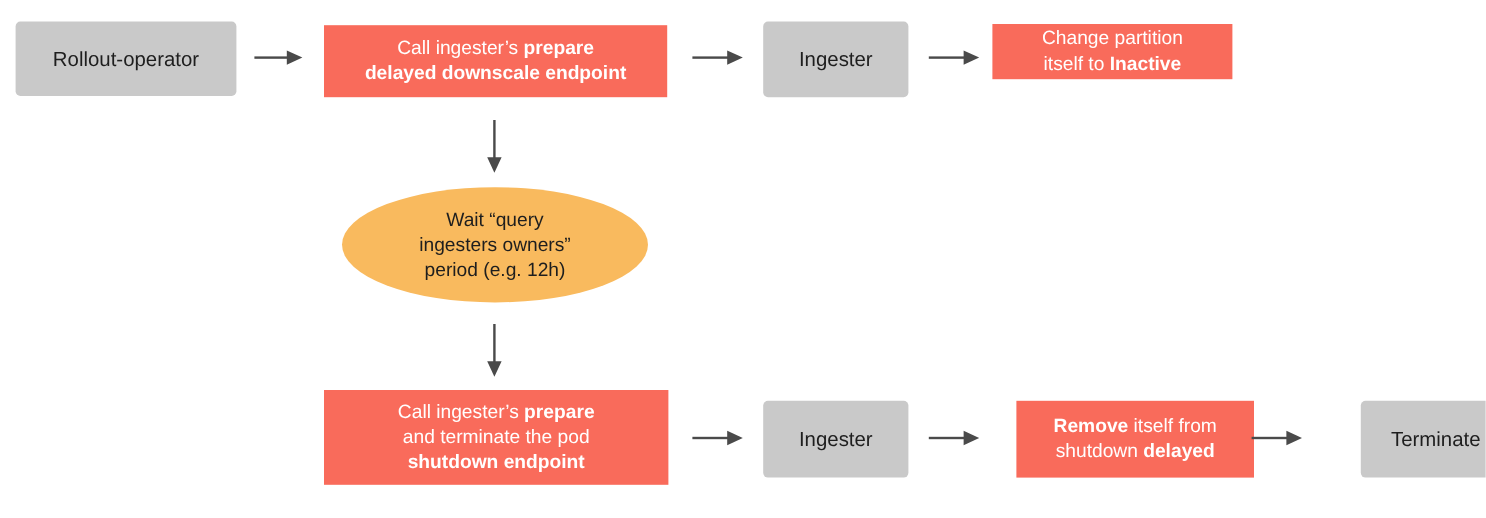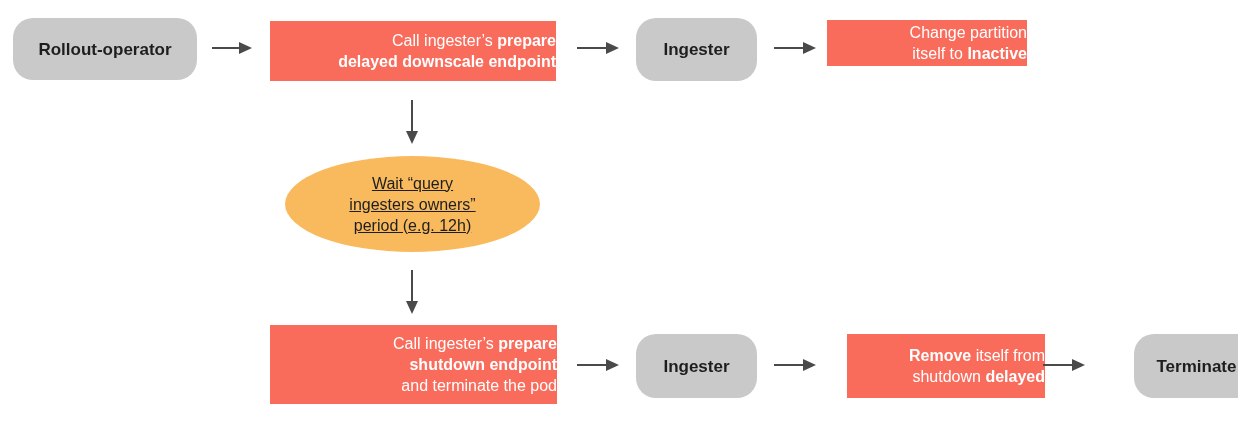--- a/index.html
+++ b/index.html
@@ -29,35 +29,32 @@
     align-items: center;
     justify-content: center;
     text-align: center;
     font-size: 16px;
     line-height: 21px;
   }
   .node .ln { display: block; }
   .node b { font-weight: 700; }
   .gray {
     background: var(--node-gray);
-    border-radius: 20px;
+    border-radius: 4px;
     color: var(--text-dark);
     font-size: 17px;
-    font-weight: bold;
   }
   .red {
     background: var(--node-red);
     color: var(--text-light);
-    align-items: flex-end;
   }
   .ellipse {
     background: var(--node-orange);
     border-radius: 50%;
     color: var(--text-dark);
-    text-decoration: underline;
   }
   .arrow-right { position: absolute; height: 14px; }
   .arrow-right .shaft {
     position: absolute; left: 0; right: 11px; top: 6px;
     height: 2px; background: var(--arrow);
   }
   .arrow-right .head {
     position: absolute; right: 0; top: 1px; width: 0; height: 0;
     border-left: 13px solid var(--arrow);
     border-top: 6px solid transparent;
@@ -124,22 +121,22 @@
     <span class="ln">period (e.g. 12h)</span>
   </div>
 
   <div class="arrow-down" style="left:405px;top:270px;height:44px;">
     <span class="shaft"></span>
     <span class="head"></span>
   </div>
 
   <div class="node red" style="left:270px;top:325px;width:287px;height:79px;">
     <span class="ln"><span>Call ingester’s </span><b>prepare</b></span>
+    <span class="ln"><span>and terminate the pod</span></span>
     <span class="ln"><b>shutdown endpoint</b></span>
-    <span class="ln"><span>and terminate the pod</span></span>
   </div>
 
   <div class="arrow-right" style="left:577px;top:358px;width:42px;">
     <span class="shaft"></span>
     <span class="head"></span>
   </div>
 
   <div class="node gray" style="left:636px;top:334px;width:121px;height:64px;">
     <span class="ln">Ingester</span>
   </div>

